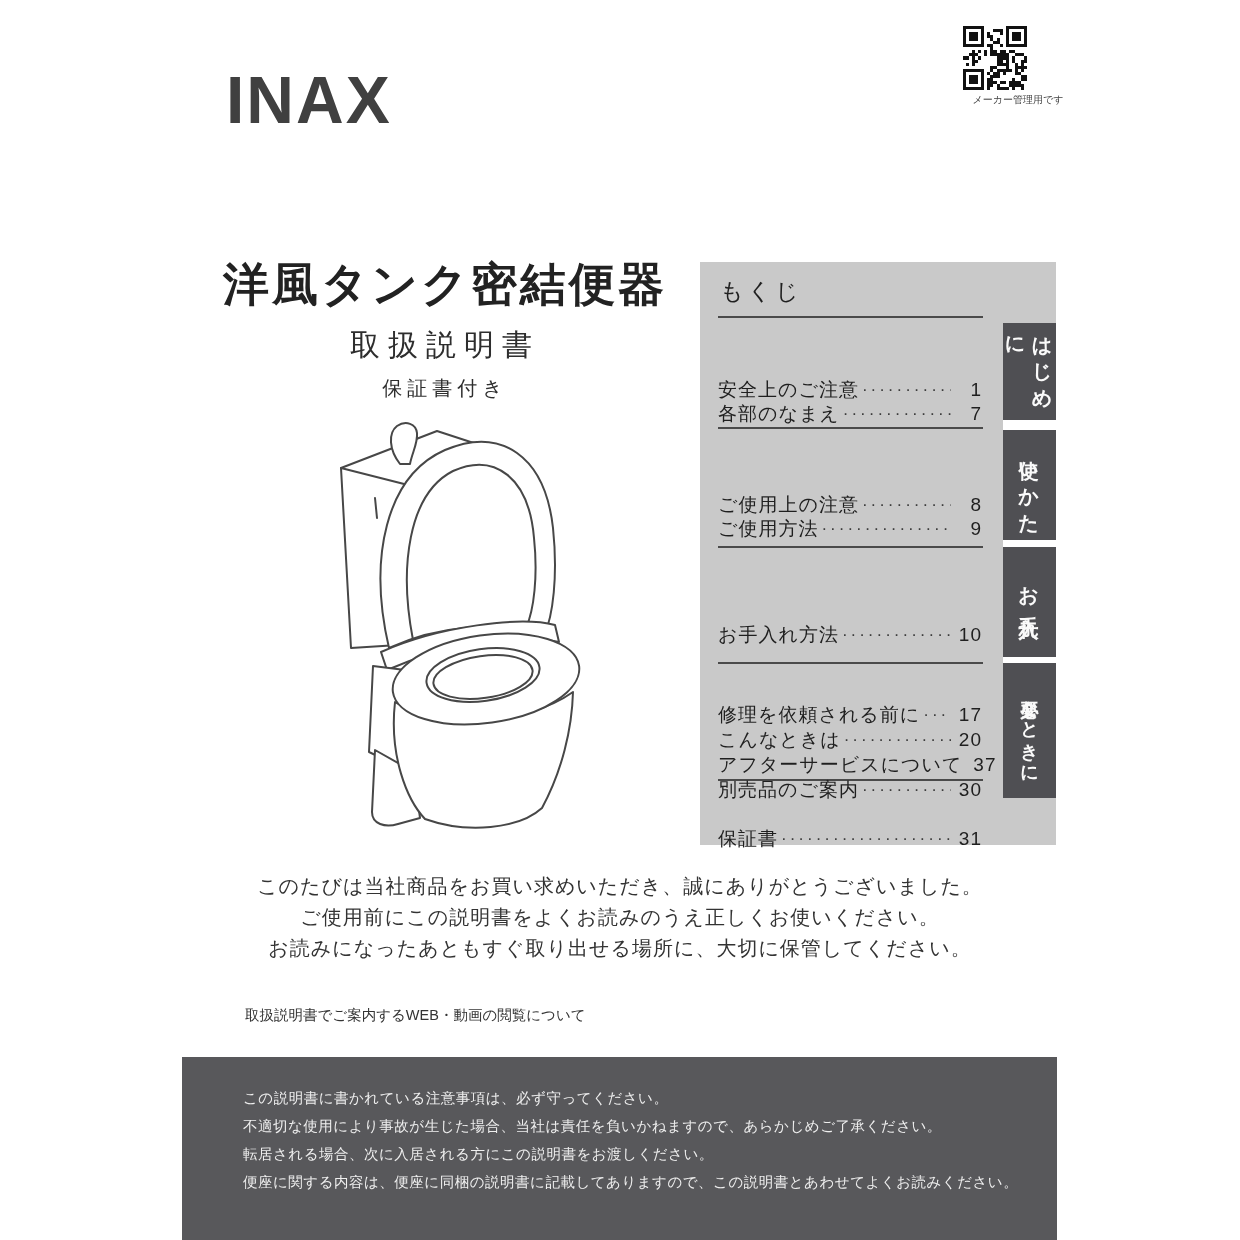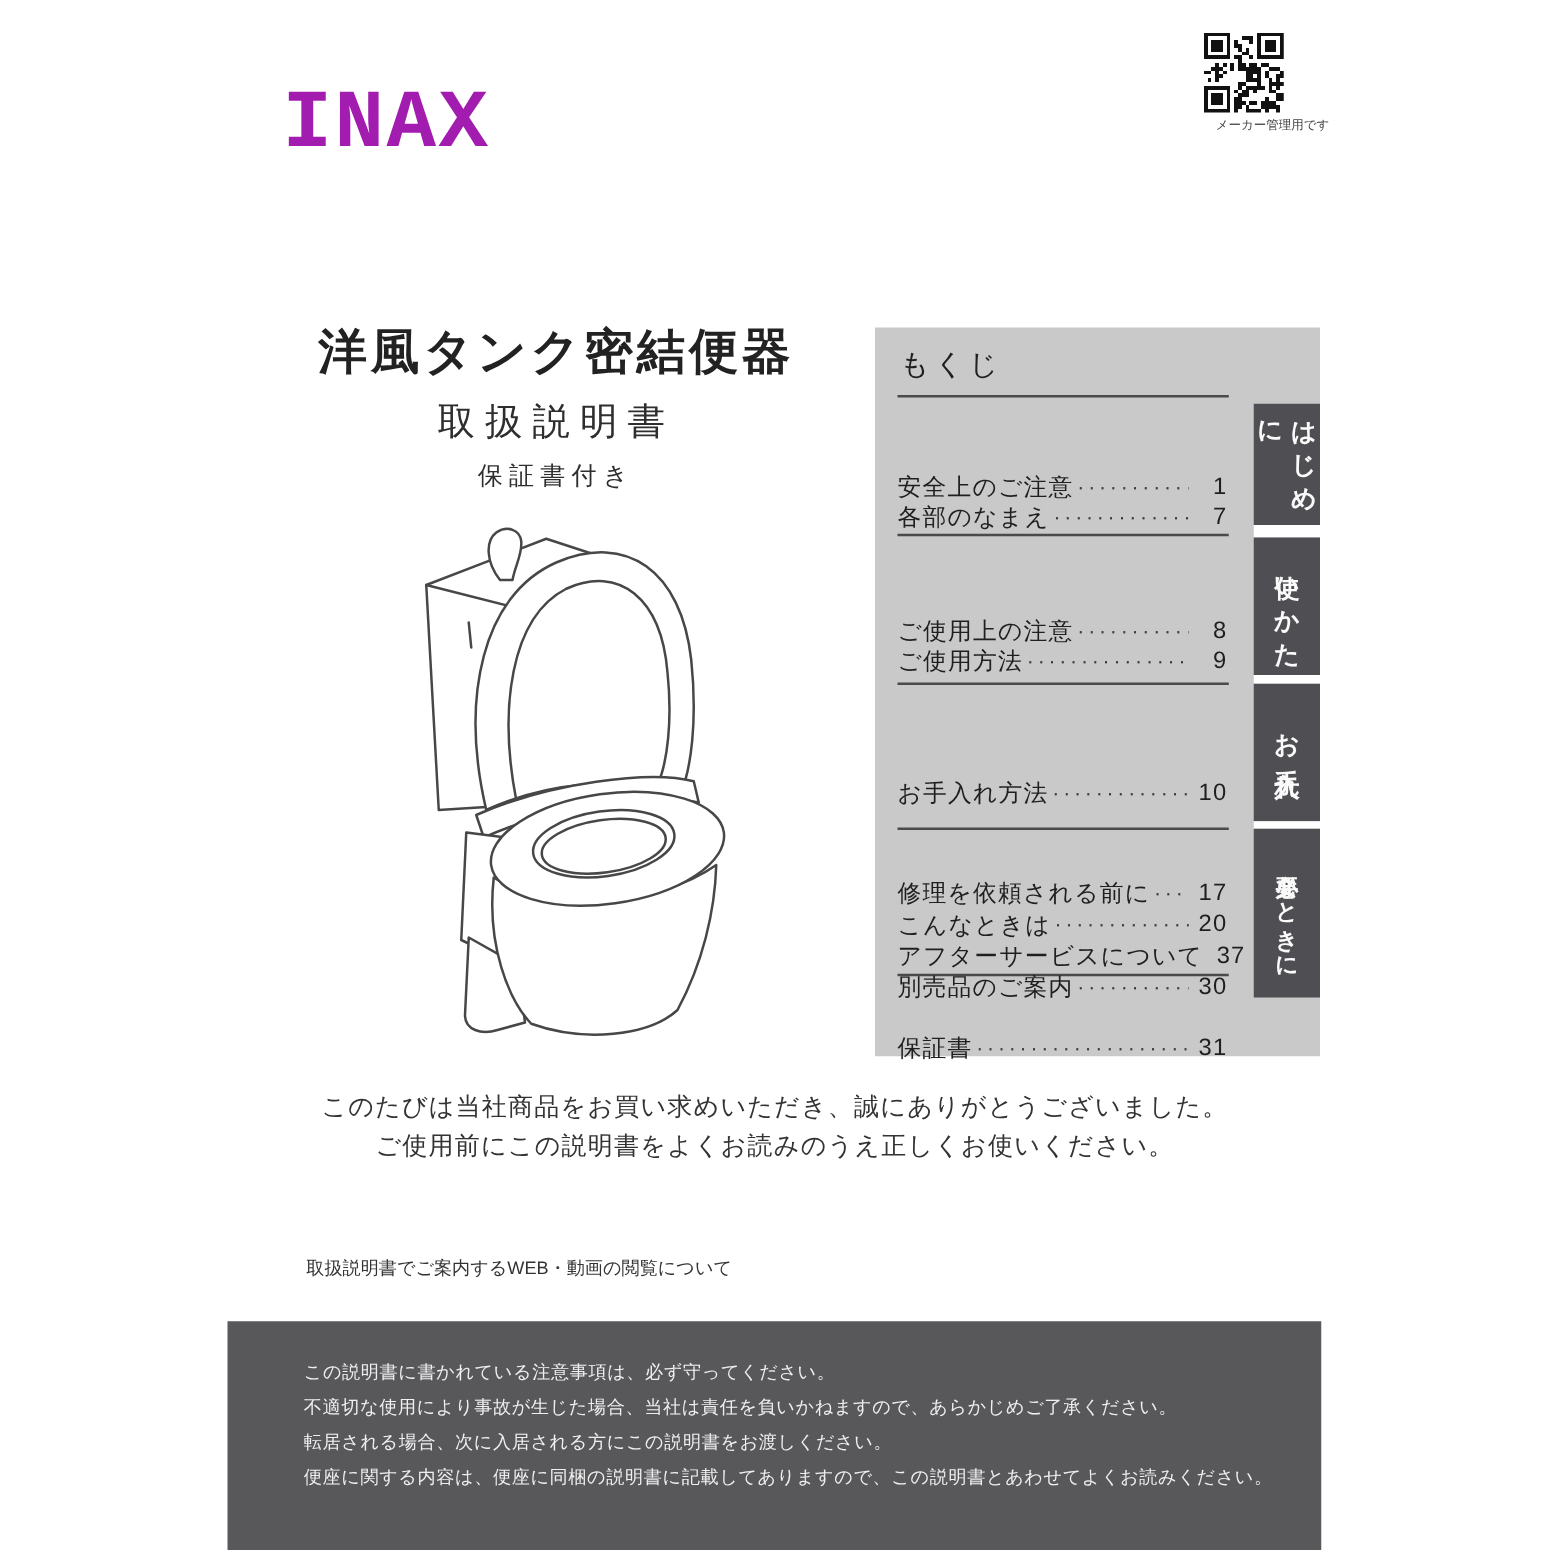--- a/index.html
+++ b/index.html
@@ -4,30 +4,30 @@
 <style>
   html,body{margin:0;padding:0;background:#e8e8e8;}
   .page{
     position:relative;width:1240px;height:1240px;background:#ffffff;
     overflow:hidden;margin:0 auto;
     font-family:"Liberation Sans","DejaVu Sans",sans-serif;color:#2b2b2b;
   }
   
   .logo{
     position:absolute;left:226px;top:62px;
-    font-size:66px;font-weight:800;letter-spacing:2px;color:#a21caf;
-    font-family:Liberation Mono, monospace;
+    font-size:66px;font-weight:800;letter-spacing:2px;color:#404040;
+    font-family:Liberation Sans, sans-serif;
   }
   
   .qr-block{position:absolute;left:963px;top:26px;width:110px;text-align:center;}
   .qr-block svg{display:block;width:64px;height:64px;}
   .qr-label{margin-top:3px;font-size:10px;color:#444;letter-spacing:0;}
   
   .title-block{position:absolute;left:160px;top:254px;width:570px;text-align:center;}
-  .title-main{font-size:39px;font-weight:700;letter-spacing:3px;color:#222;}
+  .title-main{font-size:46px;font-weight:700;letter-spacing:3px;color:#222;}
   .title-sub{margin-top:9px;font-size:30px;font-weight:500;letter-spacing:8px;color:#2e2e2e;}
   .title-note{margin-top:9px;font-size:20px;font-weight:400;letter-spacing:5px;color:#2e2e2e;}
   
   .toilet{position:absolute;left:315px;top:418px;width:370px;height:440px;}
   .toilet path,.toilet ellipse{stroke:#474747;stroke-width:2;fill:#fff;stroke-linejoin:round;stroke-linecap:round;}
   .toilet .noline{fill:none;}
   
   .toc-box{position:absolute;left:700px;top:262px;width:356px;height:583px;}
   .toc-bg{position:absolute;inset:0;background:#c9c9c9;}
   .toc-heading{position:absolute;left:20px;top:14px;font-size:23px;font-weight:400;letter-spacing:4px;color:#1f1f1f;}
@@ -298,20 +298,21 @@
     <div class="tab" style="top:168px;height:110px">使いかた</div>
     <div class="tab-gap" style="top:278px;height:7px"></div>
     <div class="tab" style="top:285px;height:110px">お手入れ</div>
     <div class="tab-gap" style="top:395px;height:6px"></div>
     <div class="tab" style="top:401px;height:135px;font-size:18px;letter-spacing:1px">必要なときに</div>
   </div>
 
   <div class="greeting">
     <div>このたびは当社商品をお買い求めいただき、誠にありがとうございました。</div>
     <div>ご使用前にこの説明書をよくお読みのうえ正しくお使いください。</div>
+    <div>お読みになったあともすぐ取り出せる場所に、大切に保管してください。</div>
   </div>
 
   <div class="web-note">
     <div>取扱説明書でご案内するWEB・動画の閲覧について</div>
   </div>
 
   <div class="footer">
     <div class="footer-inner">
       <div>この説明書に書かれている注意事項は、必ず守ってください。</div>
       <div>不適切な使用により事故が生じた場合、当社は責任を負いかねますので、あらかじめご了承ください。</div>

